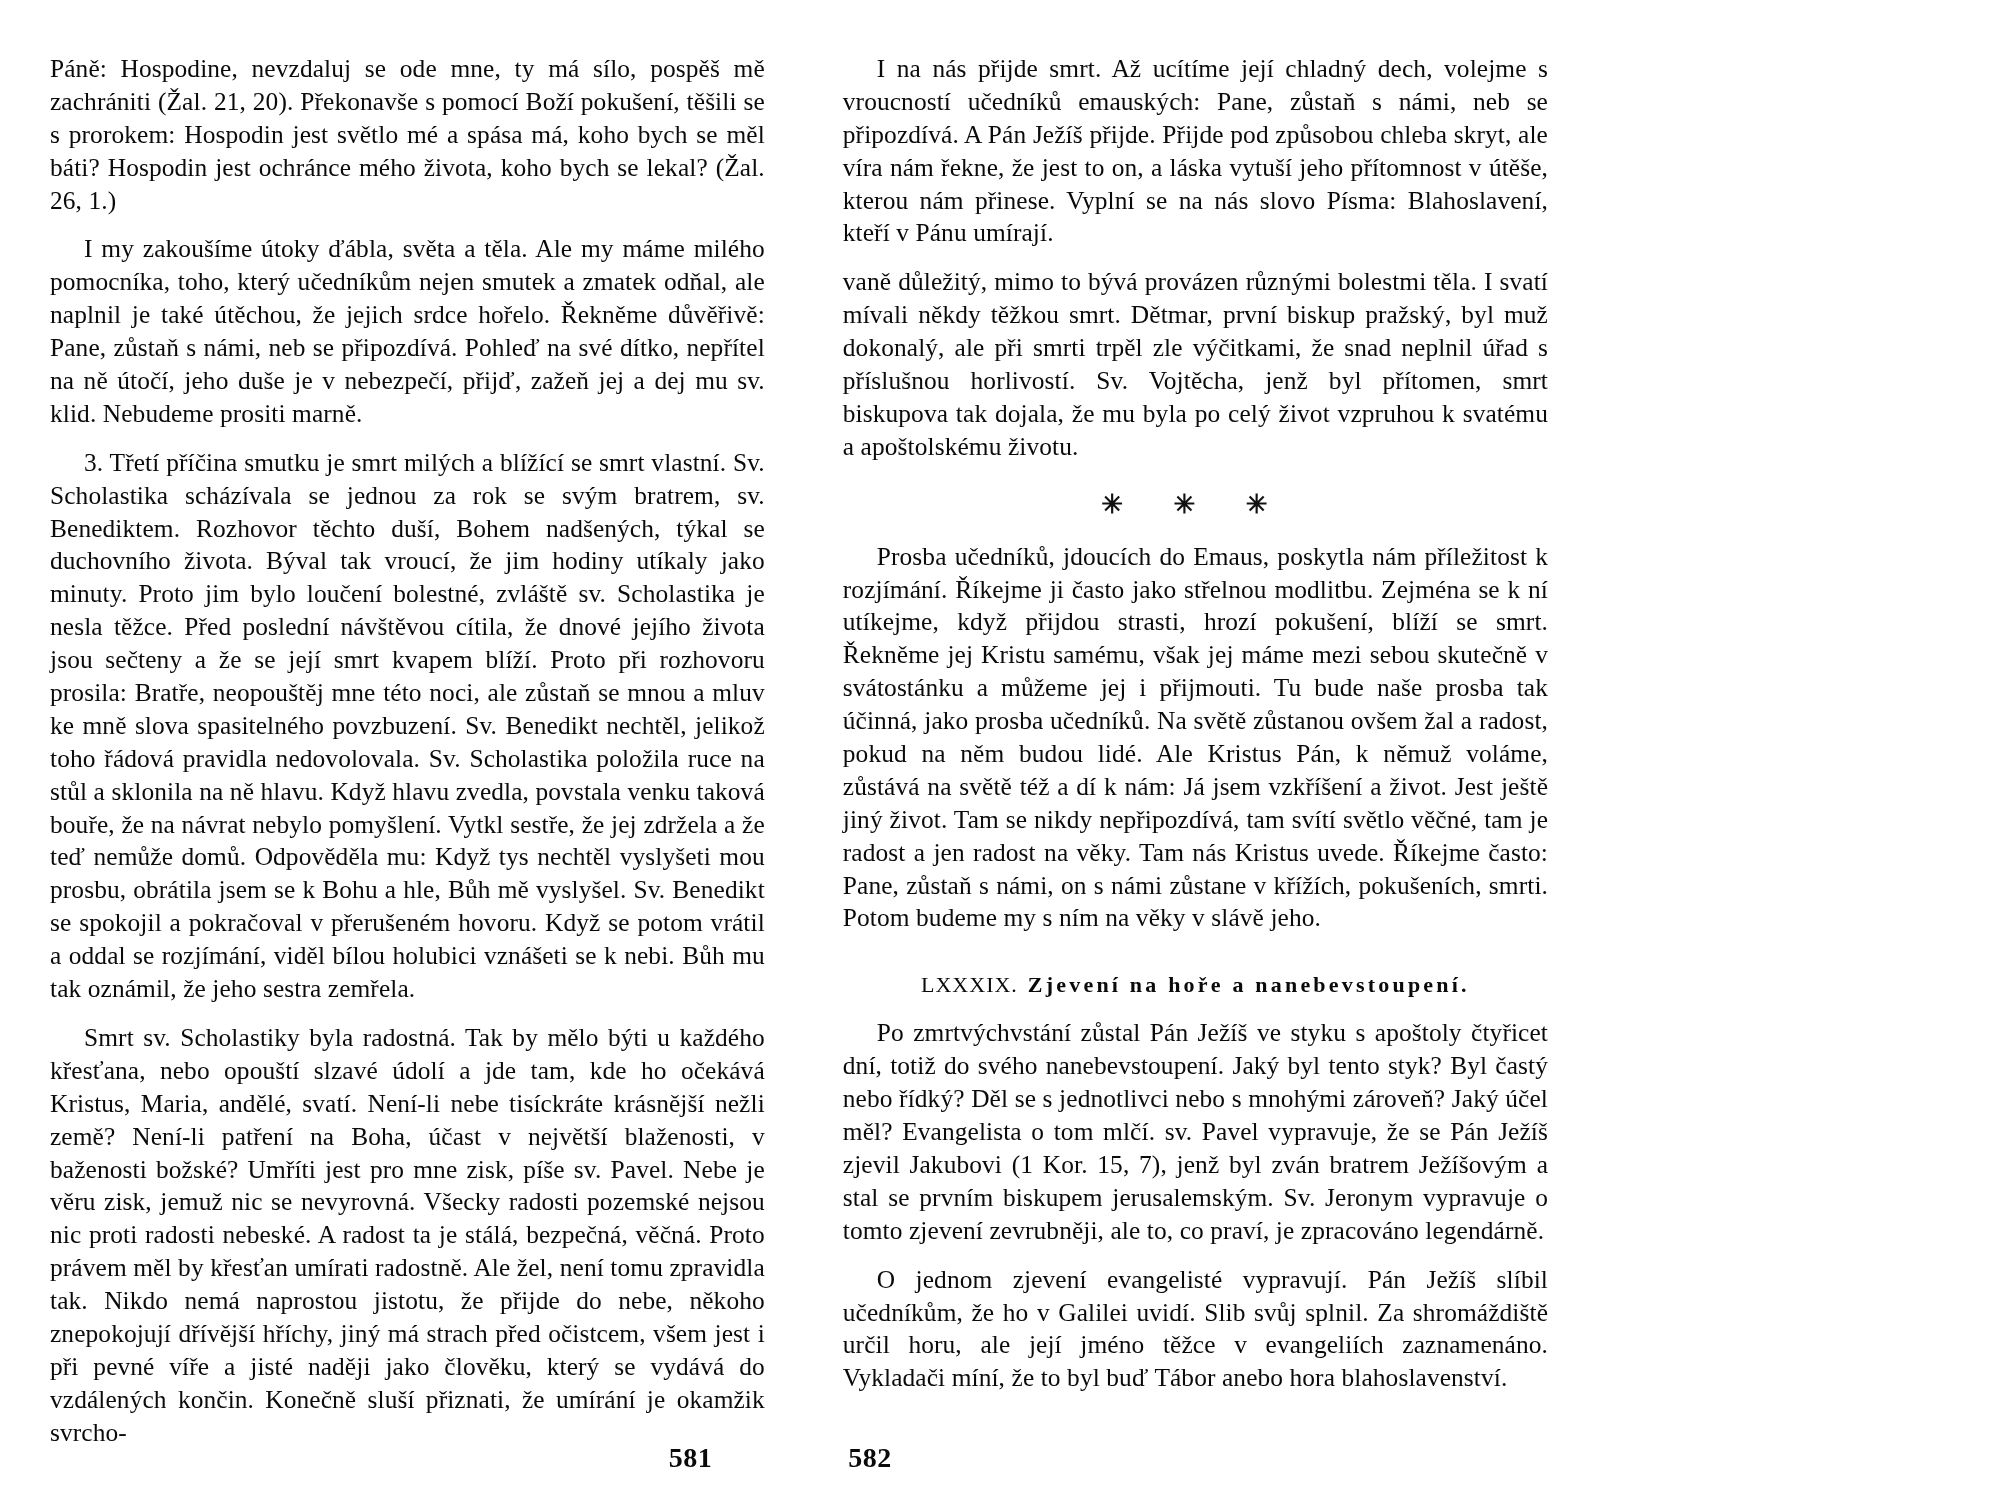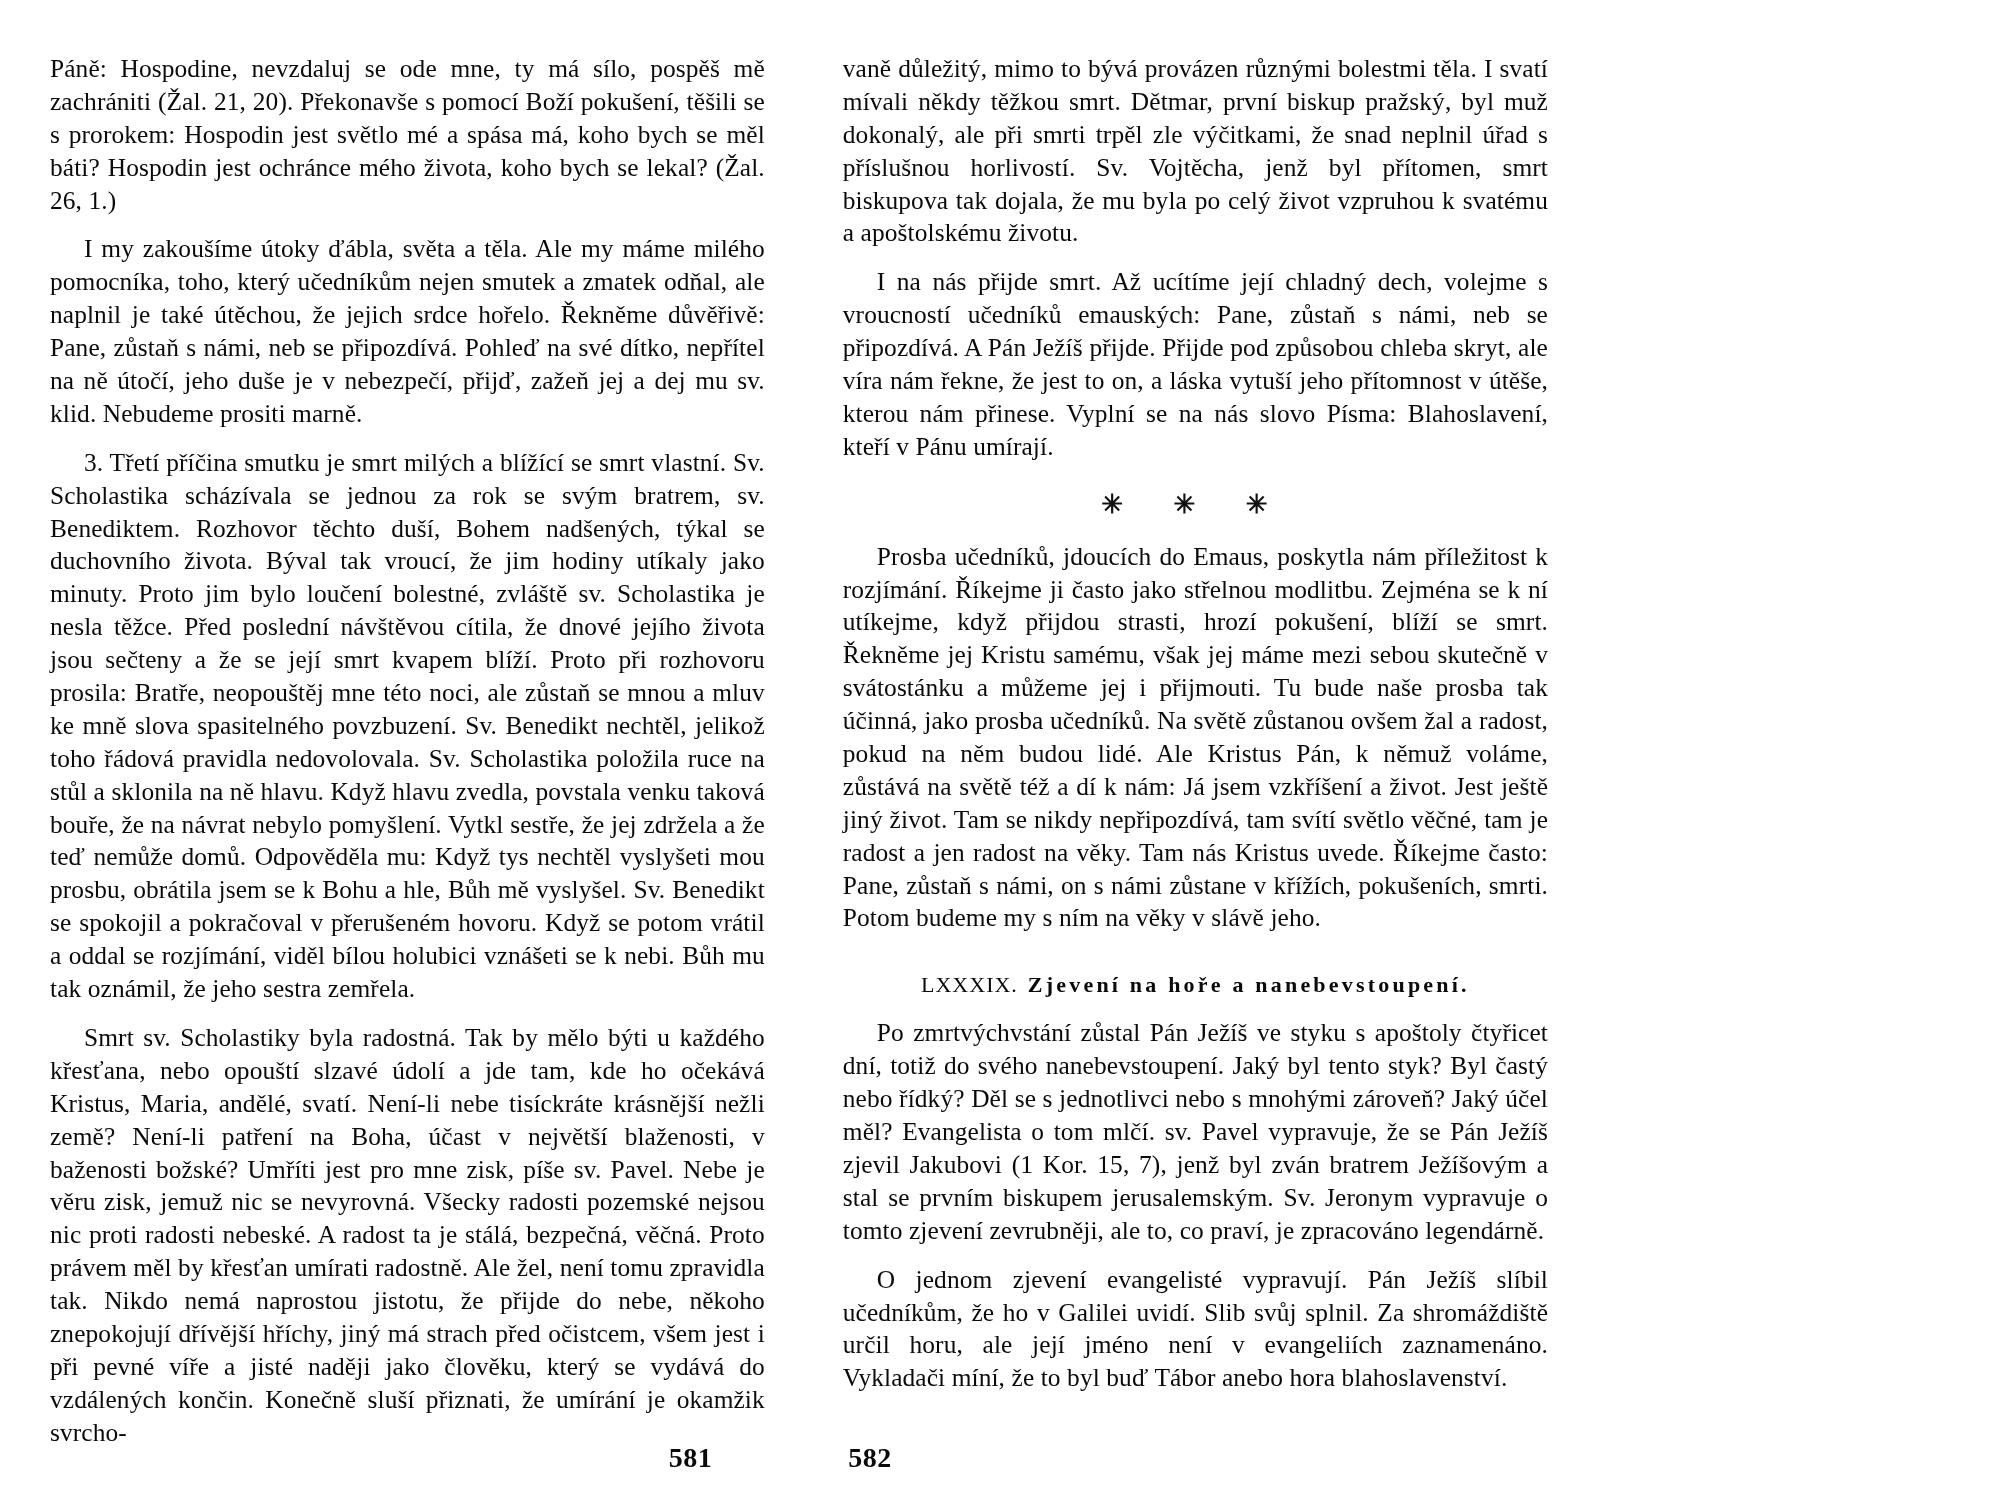--- a/index.html
+++ b/index.html
@@ -110,33 +110,33 @@
   <div class="spread">
 
     <div class="column left">
       <p class="para">Páně: Hospodine, nevzdaluj se ode mne, ty má sílo, pospěš mě zachrániti (Žal. 21, 20). Překonavše s pomocí Boží pokušení, těšili se s prorokem: Hospodin jest světlo mé a spása má, koho bych se měl báti? Hospodin jest ochránce mého života, koho bych se lekal? (Žal. 26, 1.)</p>
       <p class="para indent">I my zakoušíme útoky ďábla, světa a těla. Ale my máme milého pomocníka, toho, který učedníkům nejen smutek a zmatek odňal, ale naplnil je také útěchou, že jejich srdce hořelo. Řekněme důvěřivě: Pane, zůstaň s námi, neb se připozdívá. Pohleď na své dítko, nepřítel na ně útočí, jeho duše je v nebezpečí, přijď, zažeň jej a dej mu sv. klid. Nebudeme prositi marně.</p>
       <p class="para indent">3. Třetí příčina smutku je smrt milých a blížící se smrt vlastní. Sv. Scholastika scházívala se jednou za rok se svým bratrem, sv. Benediktem. Rozhovor těchto duší, Bohem nadšených, týkal se duchovního života. Býval tak vroucí, že jim hodiny utíkaly jako minuty. Proto jim bylo loučení bolestné, zvláště sv. Scholastika je nesla těžce. Před poslední návštěvou cítila, že dnové jejího života jsou sečteny a že se její smrt kvapem blíží. Proto při rozhovoru prosila: Bratře, neopouštěj mne této noci, ale zůstaň se mnou a mluv ke mně slova spasitelného povzbuzení. Sv. Benedikt nechtěl, jelikož toho řádová pravidla nedovolovala. Sv. Scholastika položila ruce na stůl a sklonila na ně hlavu. Když hlavu zvedla, povstala venku taková bouře, že na návrat nebylo pomyšlení. Vytkl sestře, že jej zdržela a že teď nemůže domů. Odpověděla mu: Když tys nechtěl vyslyšeti mou prosbu, obrátila jsem se k Bohu a hle, Bůh mě vyslyšel. Sv. Benedikt se spokojil a pokračoval v přerušeném hovoru. Když se potom vrátil a oddal se rozjímání, viděl bílou holubici vznášeti se k nebi. Bůh mu tak oznámil, že jeho sestra zemřela.</p>
       <p class="para indent">Smrt sv. Scholastiky byla radostná. Tak by mělo býti u každého křesťana, nebo opouští slzavé údolí a jde tam, kde ho očekává Kristus, Maria, andělé, svatí. Není-li nebe tisíckráte krásnější nežli země? Není-li patření na Boha, účast v největší blaženosti, v baženosti božské? Umříti jest pro mne zisk, píše sv. Pavel. Nebe je věru zisk, jemuž nic se nevyrovná. Všecky radosti pozemské nejsou nic proti radosti nebeské. A radost ta je stálá, bezpečná, věčná. Proto právem měl by křesťan umírati radostně. Ale žel, není tomu zpravidla tak. Nikdo nemá naprostou jistotu, že přijde do nebe, někoho znepokojují dřívější hříchy, jiný má strach před očistcem, všem jest i při pevné víře a jisté naději jako člověku, který se vydává do vzdálených končin. Konečně sluší přiznati, že umírání je okamžik svrcho-</p>
     </div>
 
     <div class="column right">
+      <p class="para indent">I na nás přijde smrt. Až ucítíme její chladný dech, volejme s vroucností učedníků emauských: Pane, zůstaň s námi, neb se připozdívá. A Pán Ježíš přijde. Přijde pod způsobou chleba skryt, ale víra nám řekne, že jest to on, a láska vytuší jeho přítomnost v útěše, kterou nám přinese. Vyplní se na nás slovo Písma: Blahoslavení, kteří v Pánu umírají.</p>
       <p class="para">vaně důležitý, mimo to bývá provázen různými bolestmi těla. I svatí mívali někdy těžkou smrt. Dětmar, první biskup pražský, byl muž dokonalý, ale při smrti trpěl zle výčitkami, že snad neplnil úřad s příslušnou horlivostí. Sv. Vojtěcha, jenž byl přítomen, smrt biskupova tak dojala, že mu byla po celý život vzpruhou k svatému a apoštolskému životu.</p>
-      <p class="para indent">I na nás přijde smrt. Až ucítíme její chladný dech, volejme s vroucností učedníků emauských: Pane, zůstaň s námi, neb se připozdívá. A Pán Ježíš přijde. Přijde pod způsobou chleba skryt, ale víra nám řekne, že jest to on, a láska vytuší jeho přítomnost v útěše, kterou nám přinese. Vyplní se na nás slovo Písma: Blahoslavení, kteří v Pánu umírají.</p>
 
       <div class="divider">✳ ✳ ✳</div>
 
       <p class="para indent">Prosba učedníků, jdoucích do Emaus, poskytla nám příležitost k rozjímání. Říkejme ji často jako střelnou modlitbu. Zejména se k ní utíkejme, když přijdou strasti, hrozí pokušení, blíží se smrt. Řekněme jej Kristu samému, však jej máme mezi sebou skutečně v svátostánku a můžeme jej i přijmouti. Tu bude naše prosba tak účinná, jako prosba učedníků. Na světě zůstanou ovšem žal a radost, pokud na něm budou lidé. Ale Kristus Pán, k němuž voláme, zůstává na světě též a dí k nám: Já jsem vzkříšení a život. Jest ještě jiný život. Tam se nikdy nepřipozdívá, tam svítí světlo věčné, tam je radost a jen radost na věky. Tam nás Kristus uvede. Říkejme často: Pane, zůstaň s námi, on s námi zůstane v křížích, pokušeních, smrti. Potom budeme my s ním na věky v slávě jeho.</p>
 
       <div class="chapter-head">
         <span class="chapter-num">LXXXIX.</span><span class="chapter-title">Zjevení na hoře a nanebevstoupení.</span>
       </div>
 
       <p class="para indent">Po zmrtvýchvstání zůstal Pán Ježíš ve styku s apoštoly čtyřicet dní, totiž do svého nanebevstoupení. Jaký byl tento styk? Byl častý nebo řídký? Děl se s jednotlivci nebo s mnohými zároveň? Jaký účel měl? Evangelista o tom mlčí. sv. Pavel vypravuje, že se Pán Ježíš zjevil Jakubovi (1 Kor. 15, 7), jenž byl zván bratrem Ježíšovým a stal se prvním biskupem jerusalemským. Sv. Jeronym vypravuje o tomto zjevení zevrubněji, ale to, co praví, je zpracováno legendárně.</p>
-      <p class="para indent">O jednom zjevení evangelisté vypravují. Pán Ježíš slíbil učedníkům, že ho v Galilei uvidí. Slib svůj splnil. Za shromáždiště určil horu, ale její jméno není v evangeliích zaznamenáno. Vykladači míní, že to byl buď Tábor anebo hora blahoslavenství.</p>
+      <p class="para indent">O jednom zjevení evangelisté vypravují. Pán Ježíš slíbil učedníkům, že ho v Galilei uvidí. Slib svůj splnil. Za shromáždiště určil horu, ale její jméno těžce v evangeliích zaznamenáno. Vykladači míní, že to byl buď Tábor anebo hora blahoslavenství.</p>
     </div>
 
   </div>
 
   <div class="folio-row">
     <div class="folio left">581</div>
     <div class="folio right">582</div>
   </div>
 </div>
 

